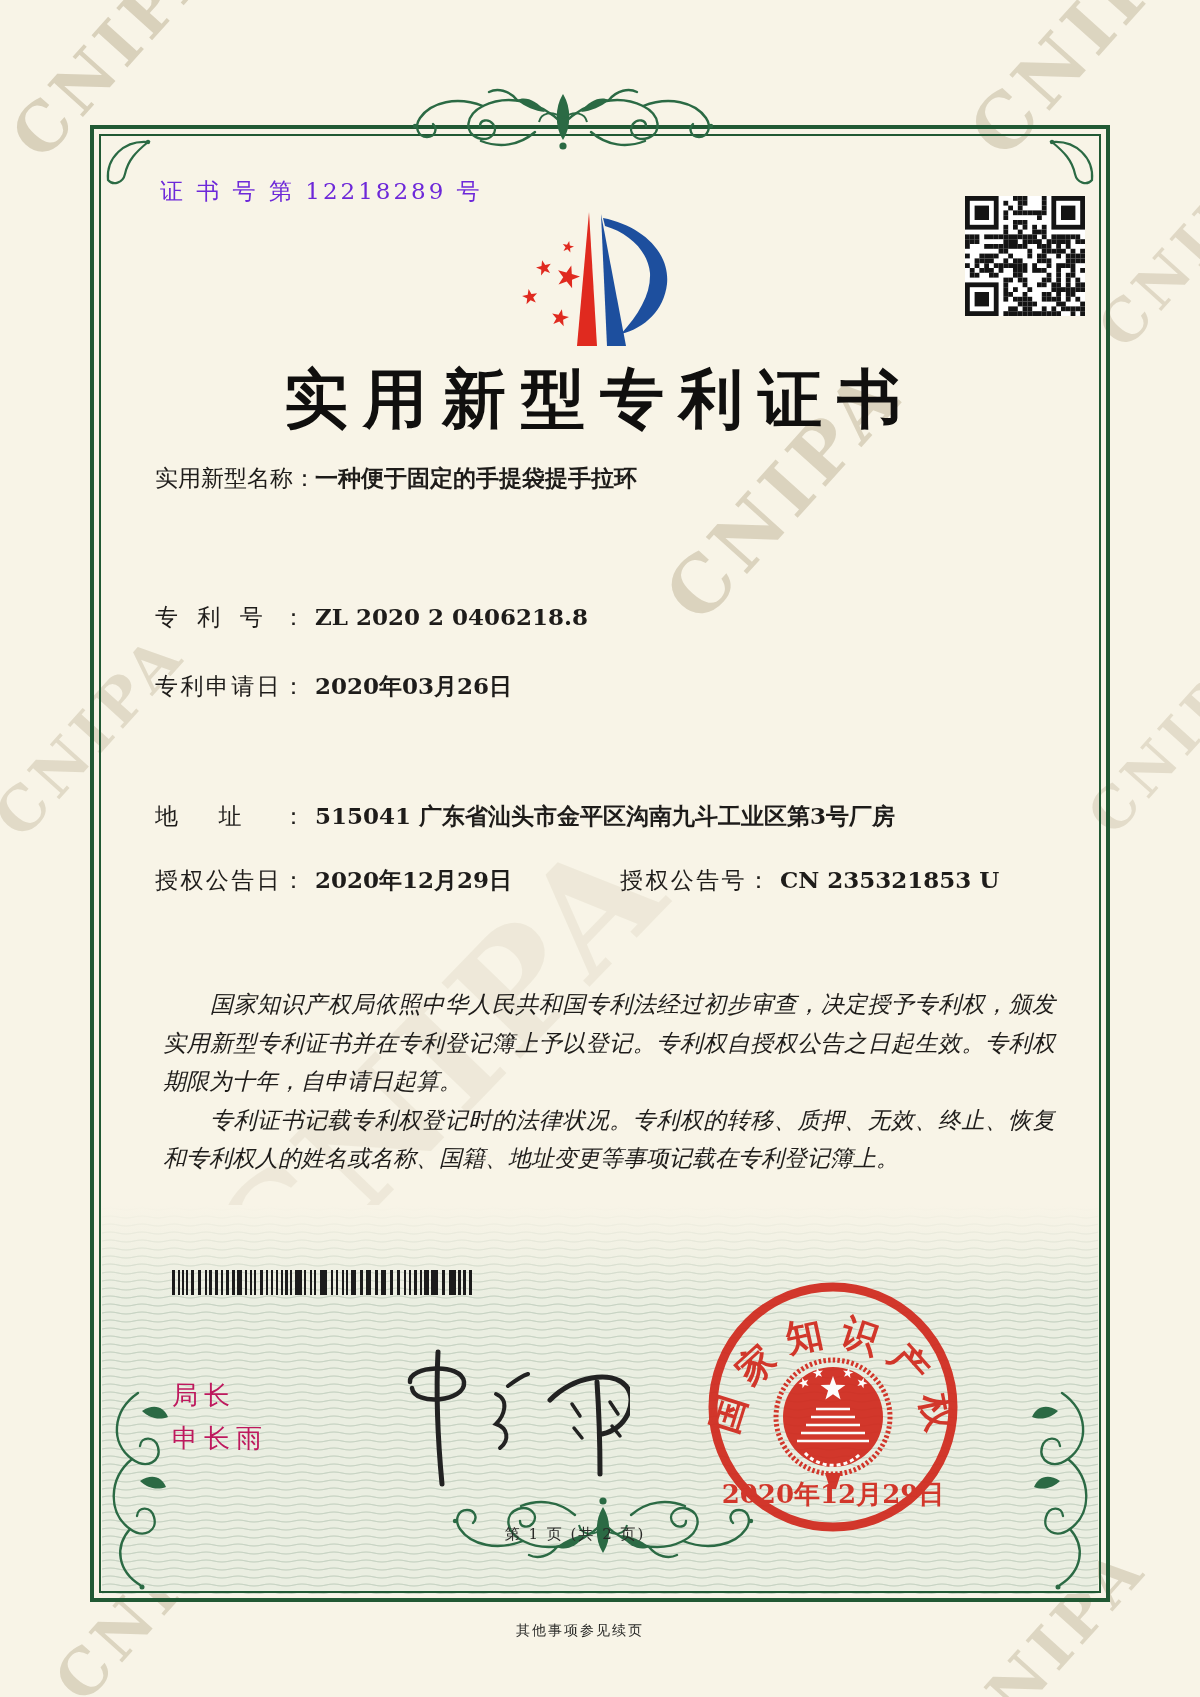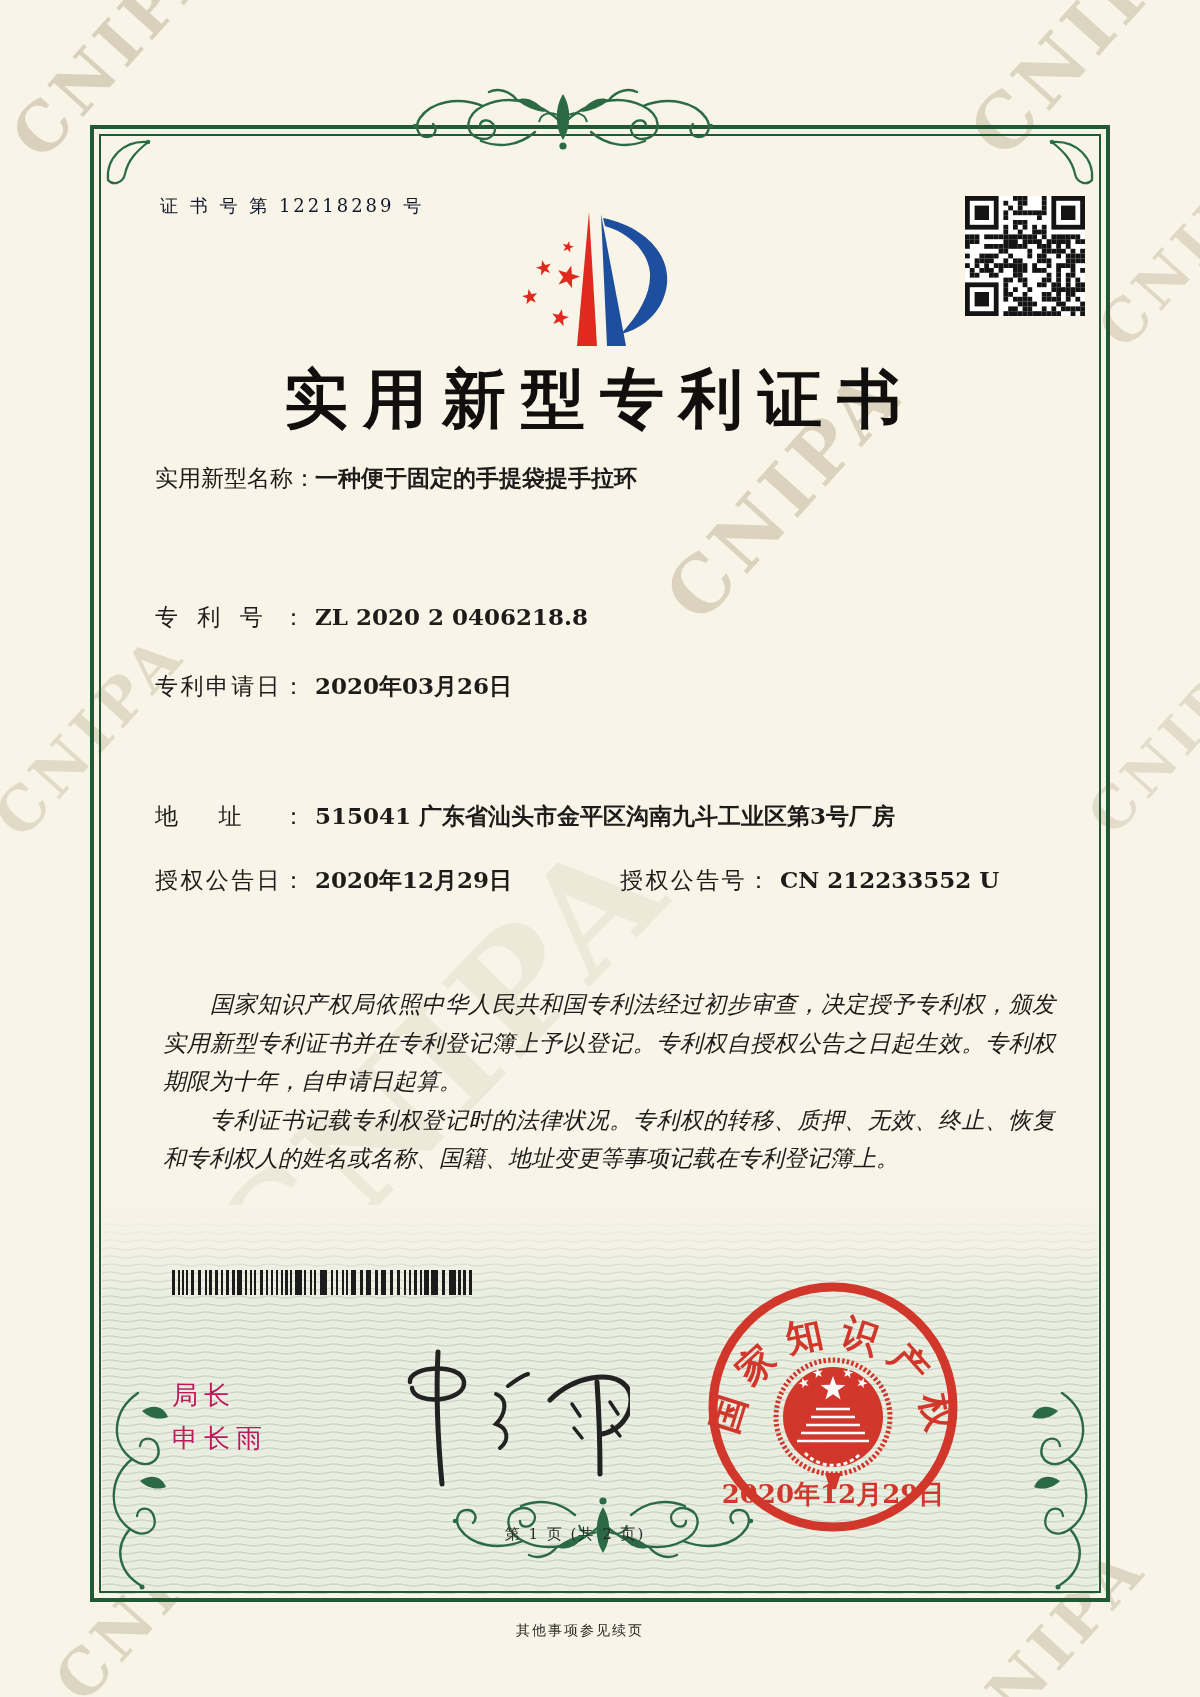--- a/index.html
+++ b/index.html
@@ -9,21 +9,21 @@
   .wm{position:absolute;font-family:"DejaVu Serif",serif;font-weight:700;color:#b4a788;
       transform:rotate(-48deg);letter-spacing:6px;pointer-events:none;}
   
   .frame-outer{position:absolute;left:90px;top:125px;width:1012px;height:1469px;
       border:4px solid #215934;}
   .frame-inner{position:absolute;left:99px;top:134px;width:998px;height:1455px;
       border:2px solid #215934;}
   
   .guilloche{position:absolute;left:102px;top:1205px;}
   
-  .certno{position:absolute;left:160px;top:194px;font-size:18px;letter-spacing:3px;color:#0f172a;white-space:nowrap;}
+  .certno{position:absolute;left:160px;top:176px;font-size:23px;letter-spacing:3px;color:#6d28d9;white-space:nowrap;}
   .title{position:absolute;left:0;top:356px;width:1200px;text-align:center;font-size:64px;
          font-weight:700;letter-spacing:15px;color:#100f0e;}
   
   .frow{position:absolute;left:155px;font-size:23px;white-space:nowrap;}
   .flabel{display:inline-block;width:150px;text-align:justify;text-align-last:justify;}
   .fvalue{margin-left:10px;font-weight:bold;}
   
   .bodytext{position:absolute;left:163px;top:985px;width:892px;}
   .bodytext p{margin:0;font-size:23px;line-height:38.5px;text-indent:47px;text-align:justify;font-style:italic;}
   
@@ -403,21 +403,21 @@
   <div class="frow" style="top:671px">
     <span class="flabel">专利申请日：</span><span class="fvalue">2020年03月26日</span>
   </div>
   <div class="frow" style="top:801px">
     <span class="flabel">地址：</span><span class="fvalue">515041 广东省汕头市金平区沟南九斗工业区第3号厂房</span>
   </div>
   <div class="frow" style="top:865px">
     <span class="flabel">授权公告日：</span><span class="fvalue">2020年12月29日</span>
   </div>
   <div class="frow" style="left:620px;top:865px">
-    <span class="flabel">授权公告号：</span><span class="fvalue">CN 212233552 U</span>
+    <span class="flabel">授权公告号：</span><span class="fvalue">CN 235321853 U</span>
   </div>
 
   <div class="bodytext">
     <p>国家知识产权局依照中华人民共和国专利法经过初步审查，决定授予专利权，颁发实用新型专利证书并在专利登记簿上予以登记。专利权自授权公告之日起生效。专利权期限为十年，自申请日起算。</p>
     <p>专利证书记载专利权登记时的法律状况。专利权的转移、质押、无效、终止、恢复和专利权人的姓名或名称、国籍、地址变更等事项记载在专利登记簿上。</p>
   </div>
 
   <svg class="abs" style="left:172px;top:1270px" width="308" height="25">
     <g id="barcode-bars" fill="#1b1b1b">
         <rect x="0" y="0" width="3" height="25"></rect>

